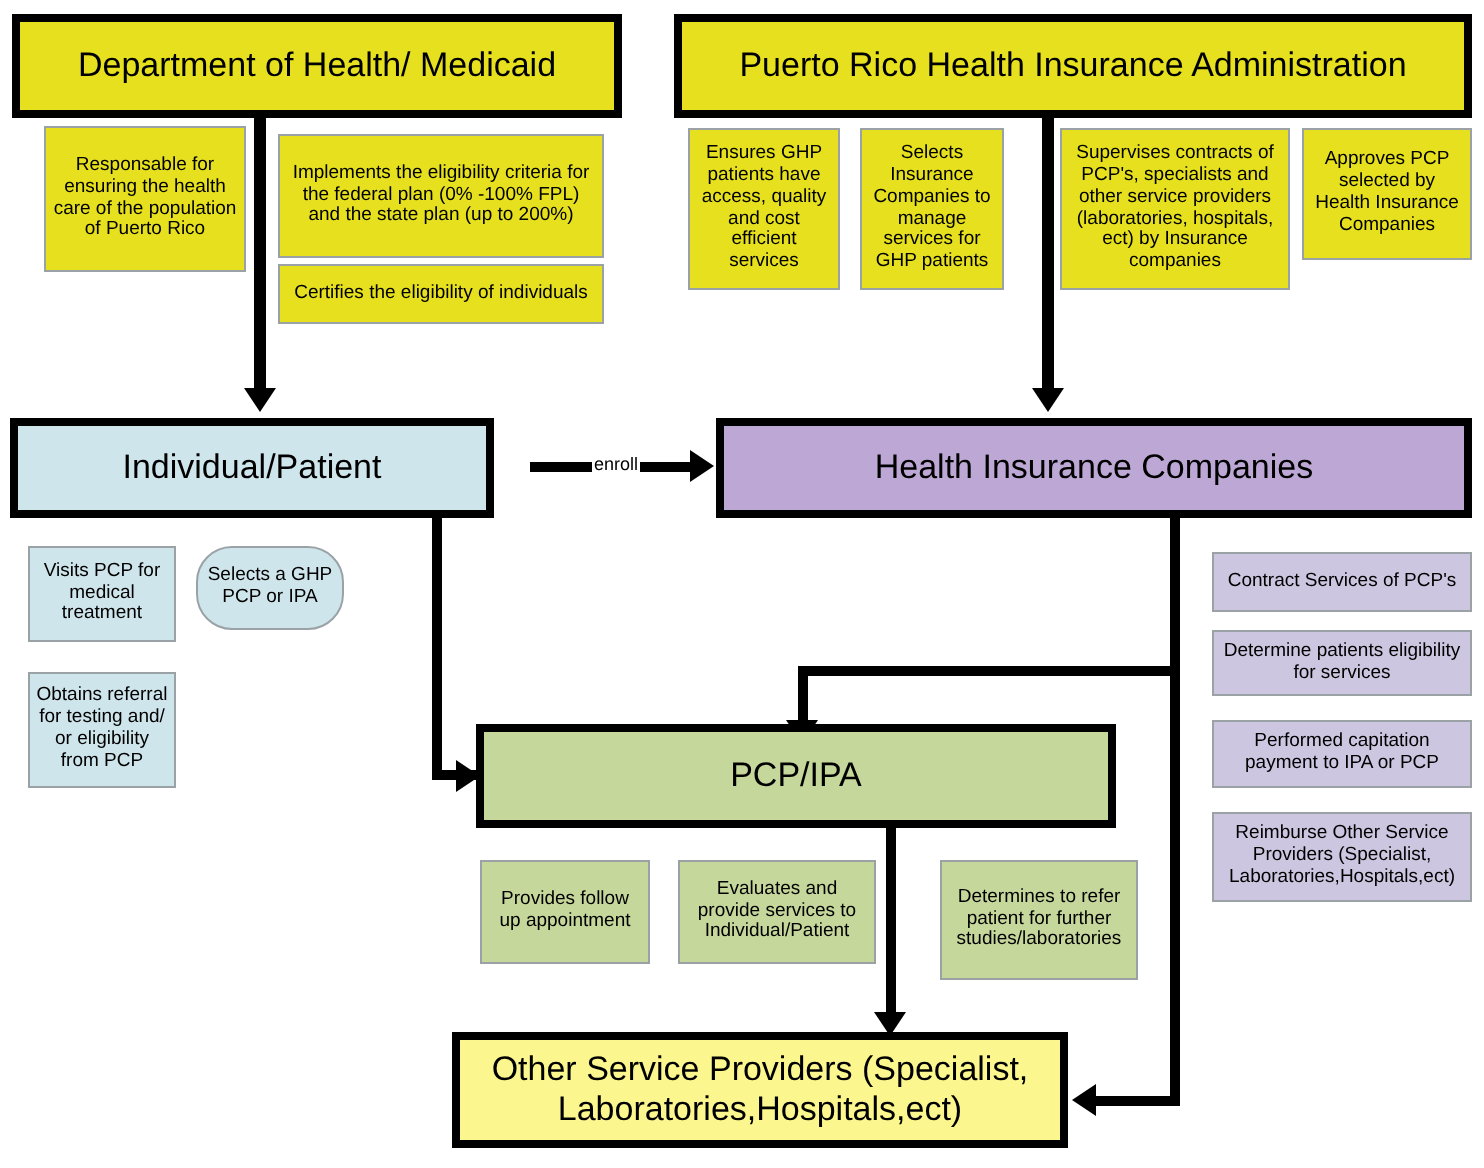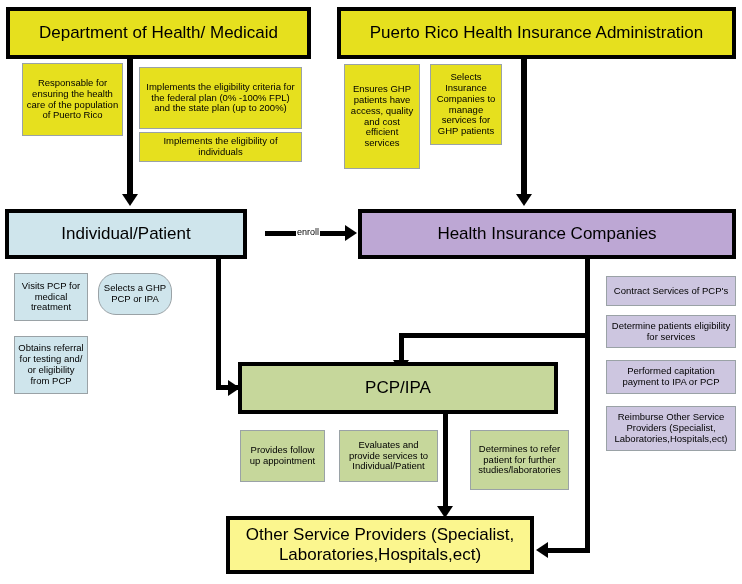--- a/index.html
+++ b/index.html
@@ -140,32 +140,38 @@
 
   <div class="node note yellow" style="left:22px; top:63px; width:101px; height:73px;">
     <span>Responsable for ensuring the health care of the population of Puerto Rico</span>
   </div>
 
   <div class="node note yellow" style="left:139px; top:67px; width:163px; height:62px;">
     <span>Implements the eligibility criteria for the federal plan (0% -100% FPL) and the state plan (up to 200%)</span>
   </div>
 
   <div class="node note yellow" style="left:139px; top:132px; width:163px; height:30px;">
-    <span>Implements the eligibility of individuals</span>
-  </div>
-
-  <div class="node note yellow" style="left:344px; top:64px; width:76px; height:105px;">
+    <span>Certifies the eligibility of individuals</span>
+  </div>
+
+  <div class="node note yellow" style="left:344px; top:64px; width:76px; height:81px;">
     <span>Ensures GHP patients have access, quality and cost efficient services</span>
   </div>
 
   <div class="node note yellow" style="left:430px; top:64px; width:72px; height:81px;">
     <span>Selects Insurance Companies to manage services for GHP patients</span>
   </div>
 
-
+  <div class="node note yellow" style="left:530px; top:64px; width:115px; height:81px;">
+    <span>Supervises contracts of PCP's, specialists and other service providers (laboratories, hospitals, ect) by Insurance companies</span>
+  </div>
+
+  <div class="node note yellow" style="left:651px; top:64px; width:85px; height:66px;">
+    <span>Approves PCP selected by Health Insurance Companies</span>
+  </div>
 
   <div class="node note blue" style="left:14px; top:273px; width:74px; height:48px;">
     <span>Visits PCP for medical treatment</span>
   </div>
 
   <div class="node note blue" style="left:98px; top:273px; width:74px; height:42px;border-radius:18px;">
     <span>Selects a GHP PCP or IPA</span>
   </div>
 
   <div class="node note blue" style="left:14px; top:336px; width:74px; height:58px;">

